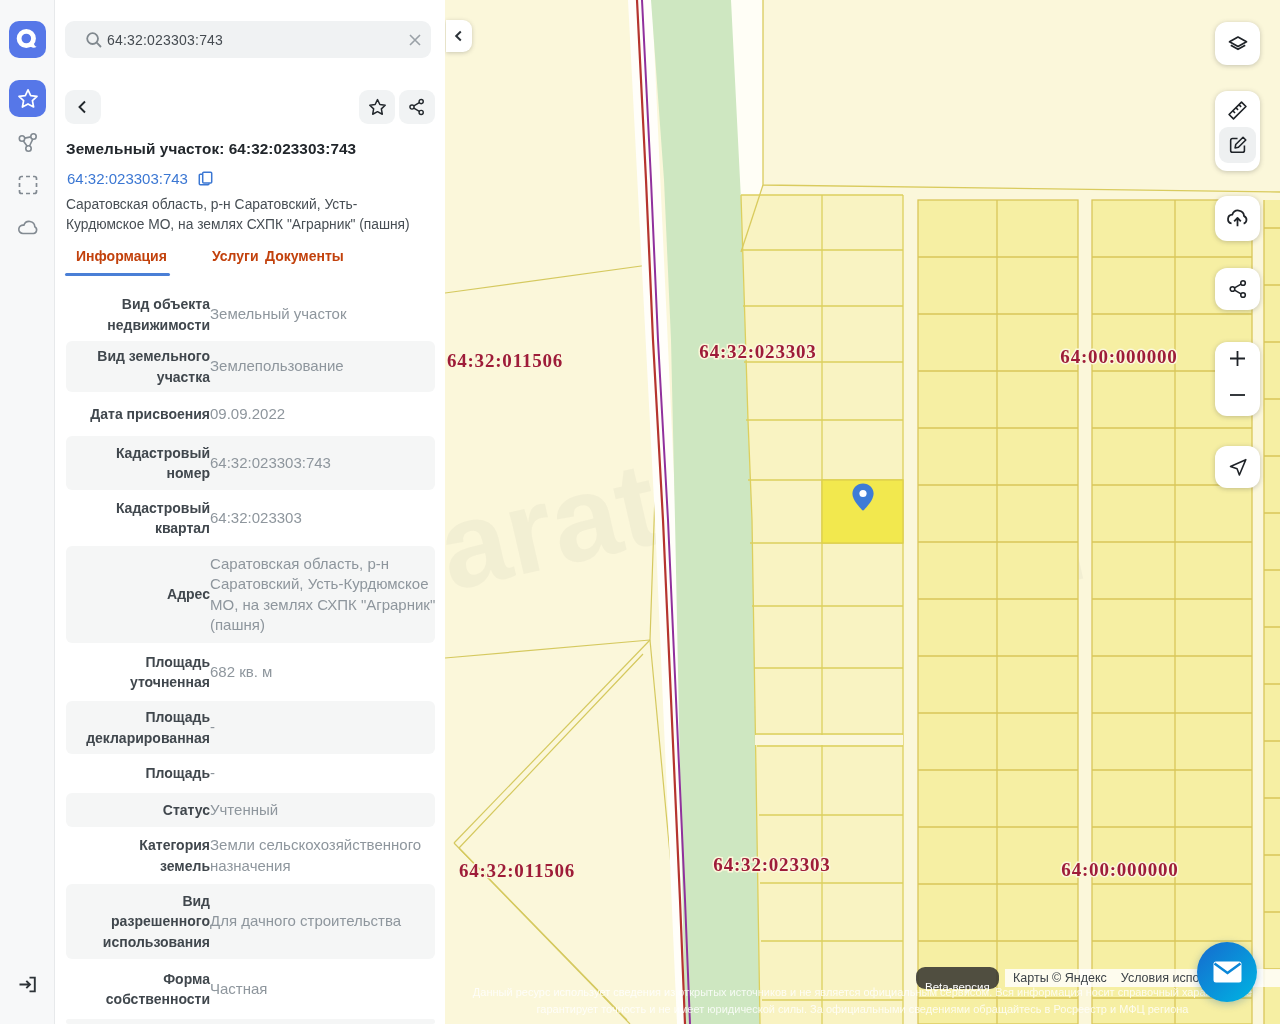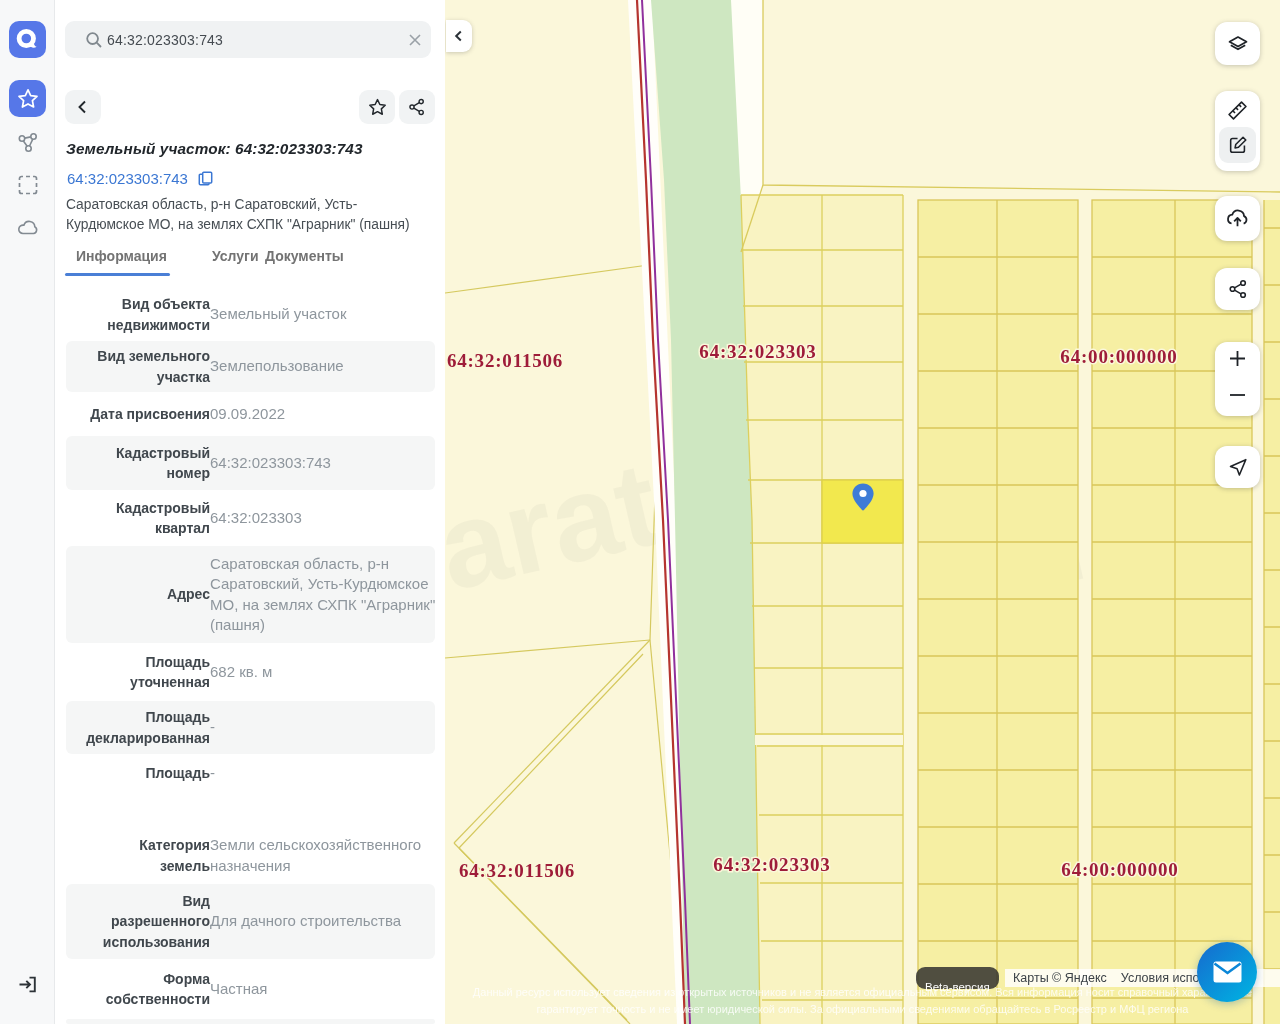--- a/index.html
+++ b/index.html
@@ -8,24 +8,24 @@
   .abs { position:absolute; }
   
   #rail { left:0; top:0; width:55px; height:1024px; background:#f7f8f9; border-right:1px solid #e7e9eb; z-index:30; }
   .railbtn { position:absolute; left:9px; width:37px; height:37px; border-radius:10px; display:flex; align-items:center; justify-content:center; }
   .blue { background:#5677e8; }
   
   #panel { left:56px; top:0; width:389px; height:1024px; background:#fff; z-index:25; }
   #searchbox { position:absolute; left:9px; top:21px; width:366px; height:37px; background:#f0f2f3; border-radius:9px; display:flex; align-items:center; }
   #searchtext { margin-left:42px; font-size:14px; color:#454b51; letter-spacing:0.2px; }
   .hbtn { position:absolute; top:90px; width:36px; height:34px; background:#f1f3f4; border-radius:9px; display:flex; align-items:center; justify-content:center; }
-  #title { position:absolute; left:10px; top:140px; font-size:15.3px; font-weight:bold; color:#21262b; letter-spacing:0.1px;font-style:italic; }
+  #title { position:absolute; left:10px; top:140px; font-size:15.3px; font-weight:bold; color:#21262b; letter-spacing:0.1px; }
   #cadlink { position:absolute; left:11px; top:170px; font-size:15px; color:#3b77d3; }
   #address { position:absolute; left:10px; top:195px; width:370px; font-size:13.8px; line-height:20px; color:#474e54; }
-  .tab { position:absolute; top:248px; font-size:14px; font-weight:bold; color:#737373; }
+  .tab { position:absolute; top:248px; font-size:14px; font-weight:bold; color:#c2410c; }
   #tabline { position:absolute; left:9px; top:273px; width:105px; height:3px; background:#4a7fd6; border-radius:2px; }
   
   .row { position:absolute; left:10px; width:369px; border-radius:6px; display:flex; align-items:center; }
   .row.g { background:#f5f6f6; }
   .rl { width:144px; padding-left:11px; font-size:14px; font-weight:bold; color:#40474d; line-height:20.5px;text-align:right; }
   .rv { width:225px; padding-left:0px; font-size:15px; color:#8e969d; line-height:20.5px; white-space:nowrap; }
   
   #map { left:445px; top:0; width:835px; height:1024px; z-index:1; }
   
   .ctl { position:absolute; background:#fff; border-radius:12px; box-shadow:0 1px 5px rgba(60,60,60,.28); display:flex; flex-direction:column; align-items:center; justify-content:center; z-index:10; }
@@ -144,20 +144,24 @@
       <div class="rv">682 кв. м</div>
     </div>
     <div class="row g" style="top:701px;height:53px;">
       <div class="rl">Площадь<br>декларированная</div>
       <div class="rv">-</div>
     </div>
     <div class="row" style="top:754px;height:39px;">
       <div class="rl">Площадь</div>
       <div class="rv">-</div>
     </div>
+    <div class="row g" style="top:793px;height:34px;">
+      <div class="rl">Статус</div>
+      <div class="rv">Учтенный</div>
+    </div>
     <div class="row g" style="top:884px;height:75px;">
       <div class="rl">Вид<br>разрешенного<br>использования</div>
       <div class="rv">Для дачного строительства</div>
     </div>
     <div class="row" style="top:827px;height:57px;">
       <div class="rl">Категория<br>земель</div>
       <div class="rv">Земли сельскохозяйственного<br>назначения</div>
     </div>
     <div class="row" style="top:959px;height:60px;">
       <div class="rl">Форма<br>собственности</div>

